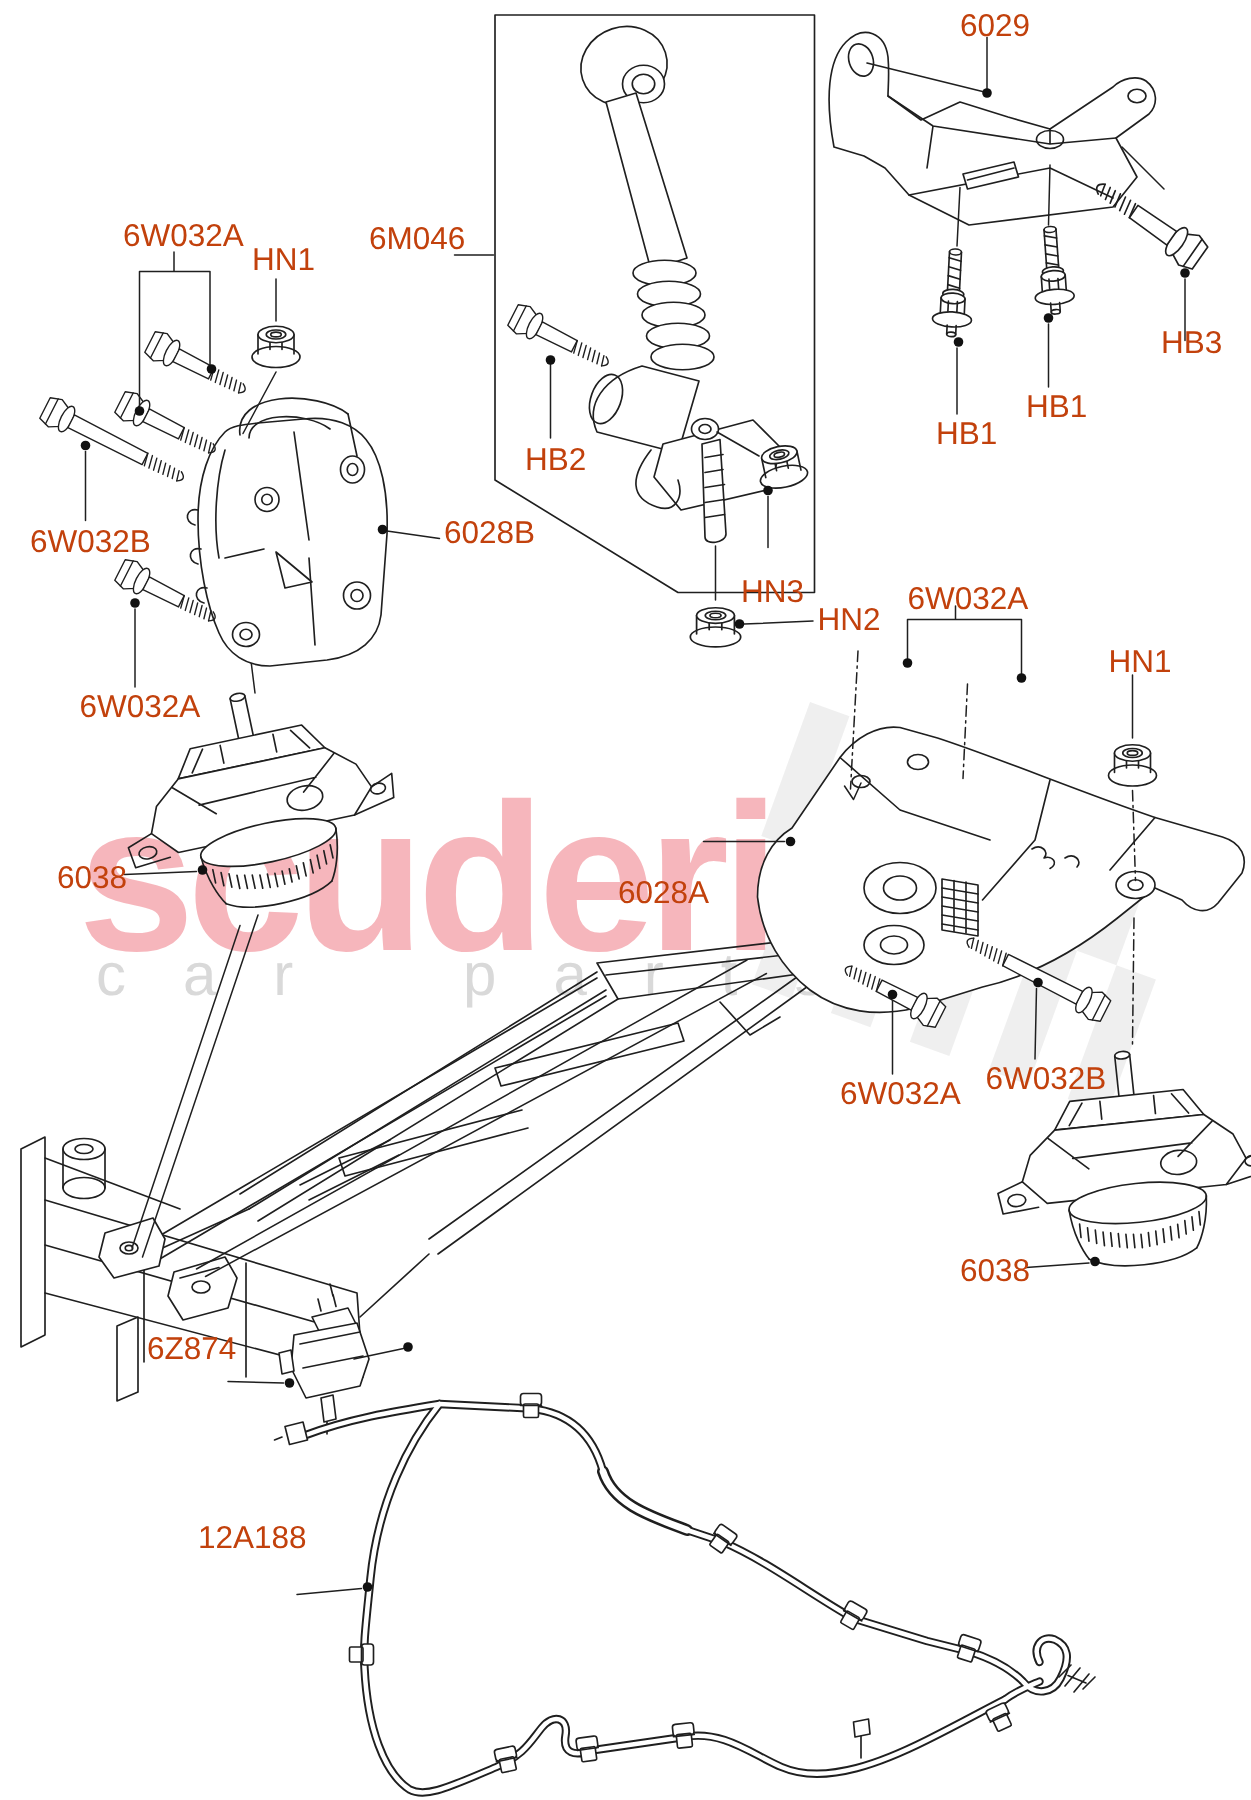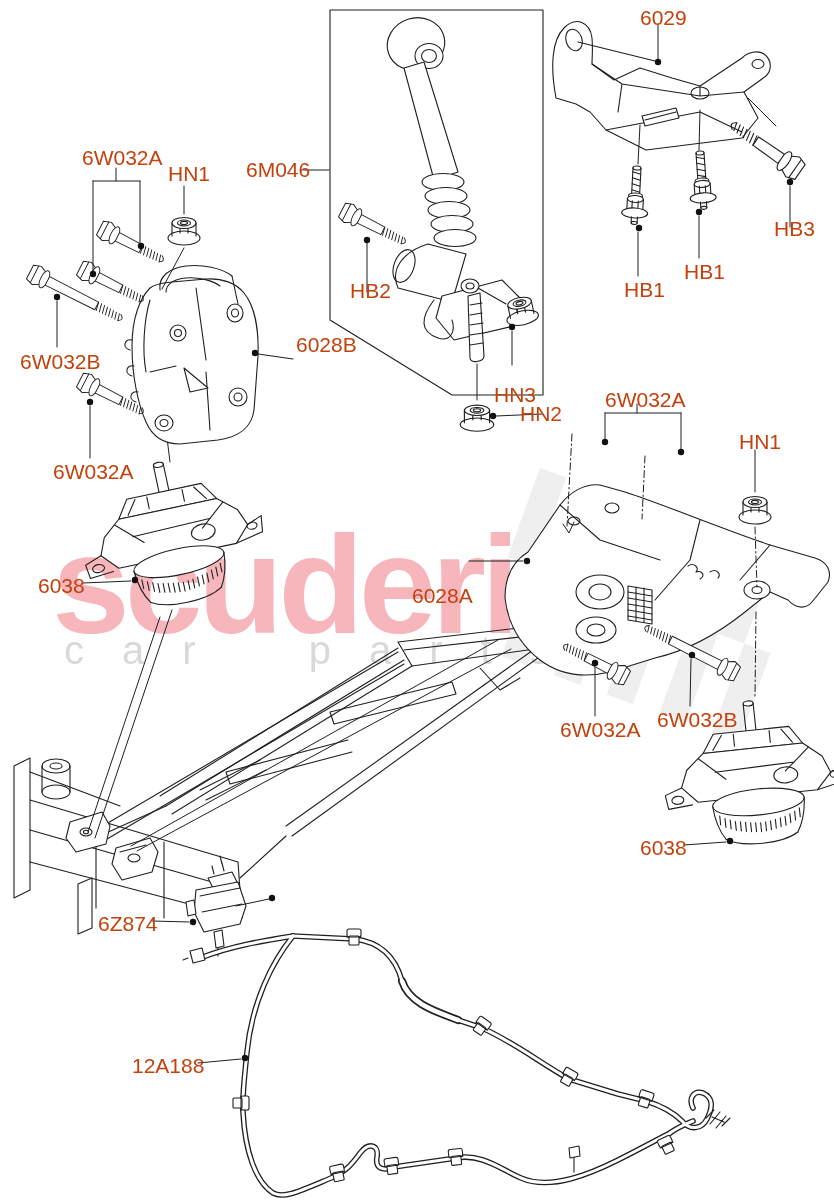--- a/index.html
+++ b/index.html
@@ -345,34 +345,34 @@
         <circle class="dot" cx="193" cy="922" r="3.2"></circle>
       <path class="ld" d="M236,906 L269,899"></path>
         <circle class="dot" cx="272" cy="898" r="3.2"></circle>
       <path class="ld" d="M198,1063 L241,1059"></path>
         <circle class="dot" cx="245" cy="1058" r="3.2"></circle>
     </g>
   </svg>
 
   <div class="lbl" style="left:82px;top:146px">6W032A</div>
   <div class="lbl" style="left:168px;top:162px">HN1</div>
-  <div class="lbl" style="left:246px;top:158px">6M046</div>
+  <div class="lbl" style="left:246px;top:148px">6M046</div>
   <div class="lbl" style="left:640px;top:6px">6029</div>
-  <div class="lbl" style="left:350px;top:279px">HB2</div>
+  <div class="lbl" style="left:350px;top:295px">HB2</div>
   <div class="lbl" style="left:20px;top:350px">6W032B</div>
-  <div class="lbl" style="left:296px;top:333px">6028B</div>
+  <div class="lbl" style="left:296px;top:344px">6028B</div>
   <div class="lbl" style="left:774px;top:217px">HB3</div>
   <div class="lbl" style="left:684px;top:260px">HB1</div>
   <div class="lbl" style="left:624px;top:278px">HB1</div>
   <div class="lbl" style="left:53px;top:460px">6W032A</div>
   <div class="lbl" style="left:494px;top:383px">HN3</div>
-  <div class="lbl" style="left:520px;top:402px">HN2</div>
+  <div class="lbl" style="left:545px;top:402px">HN2</div>
   <div class="lbl" style="left:605px;top:388px">6W032A</div>
   <div class="lbl" style="left:739px;top:430px">HN1</div>
   <div class="lbl" style="left:412px;top:584px">6028A</div>
   <div class="lbl" style="left:38px;top:574px">6038</div>
   <div class="lbl" style="left:560px;top:718px">6W032A</div>
   <div class="lbl" style="left:657px;top:708px">6W032B</div>
   <div class="lbl" style="left:640px;top:836px">6038</div>
-  <div class="lbl" style="left:98px;top:912px">6Z874</div>
-  <div class="lbl" style="left:132px;top:1054px">12A188</div>
+  <div class="lbl" style="left:98px;top:888px">6Z874</div>
+  <div class="lbl" style="left:132px;top:1014px">12A188</div>
 
 </div>
 
 </body></html>

